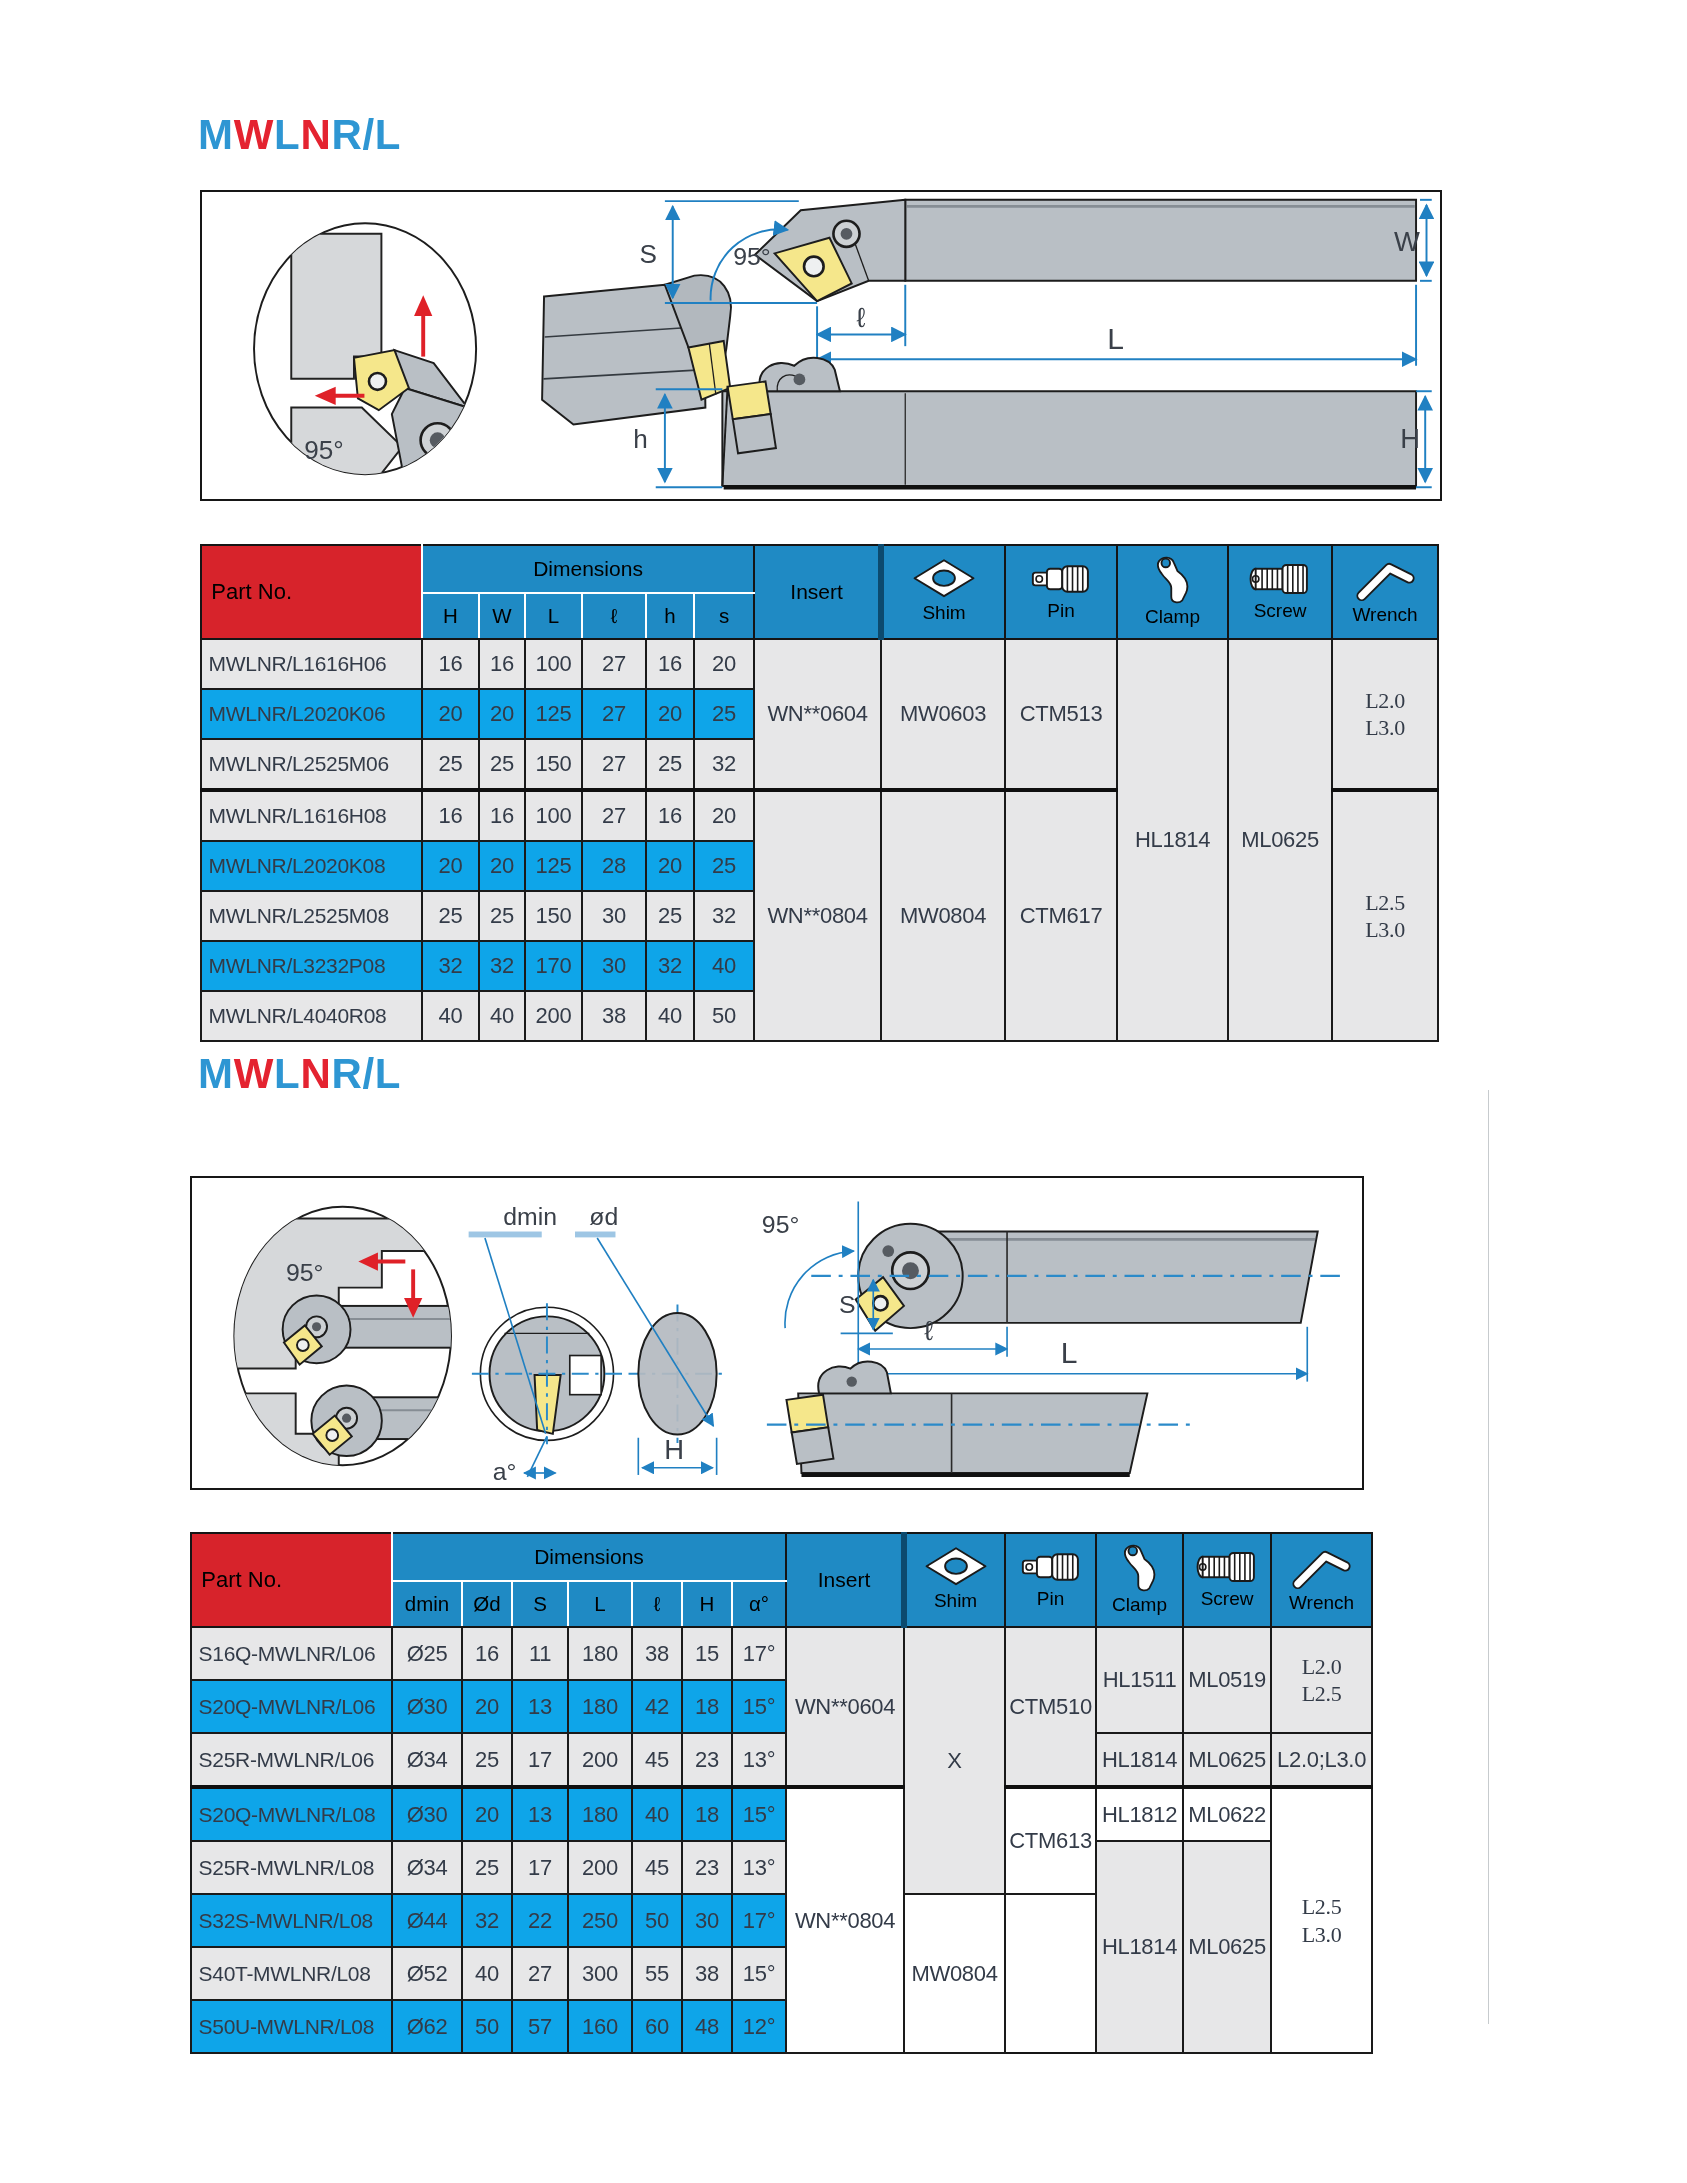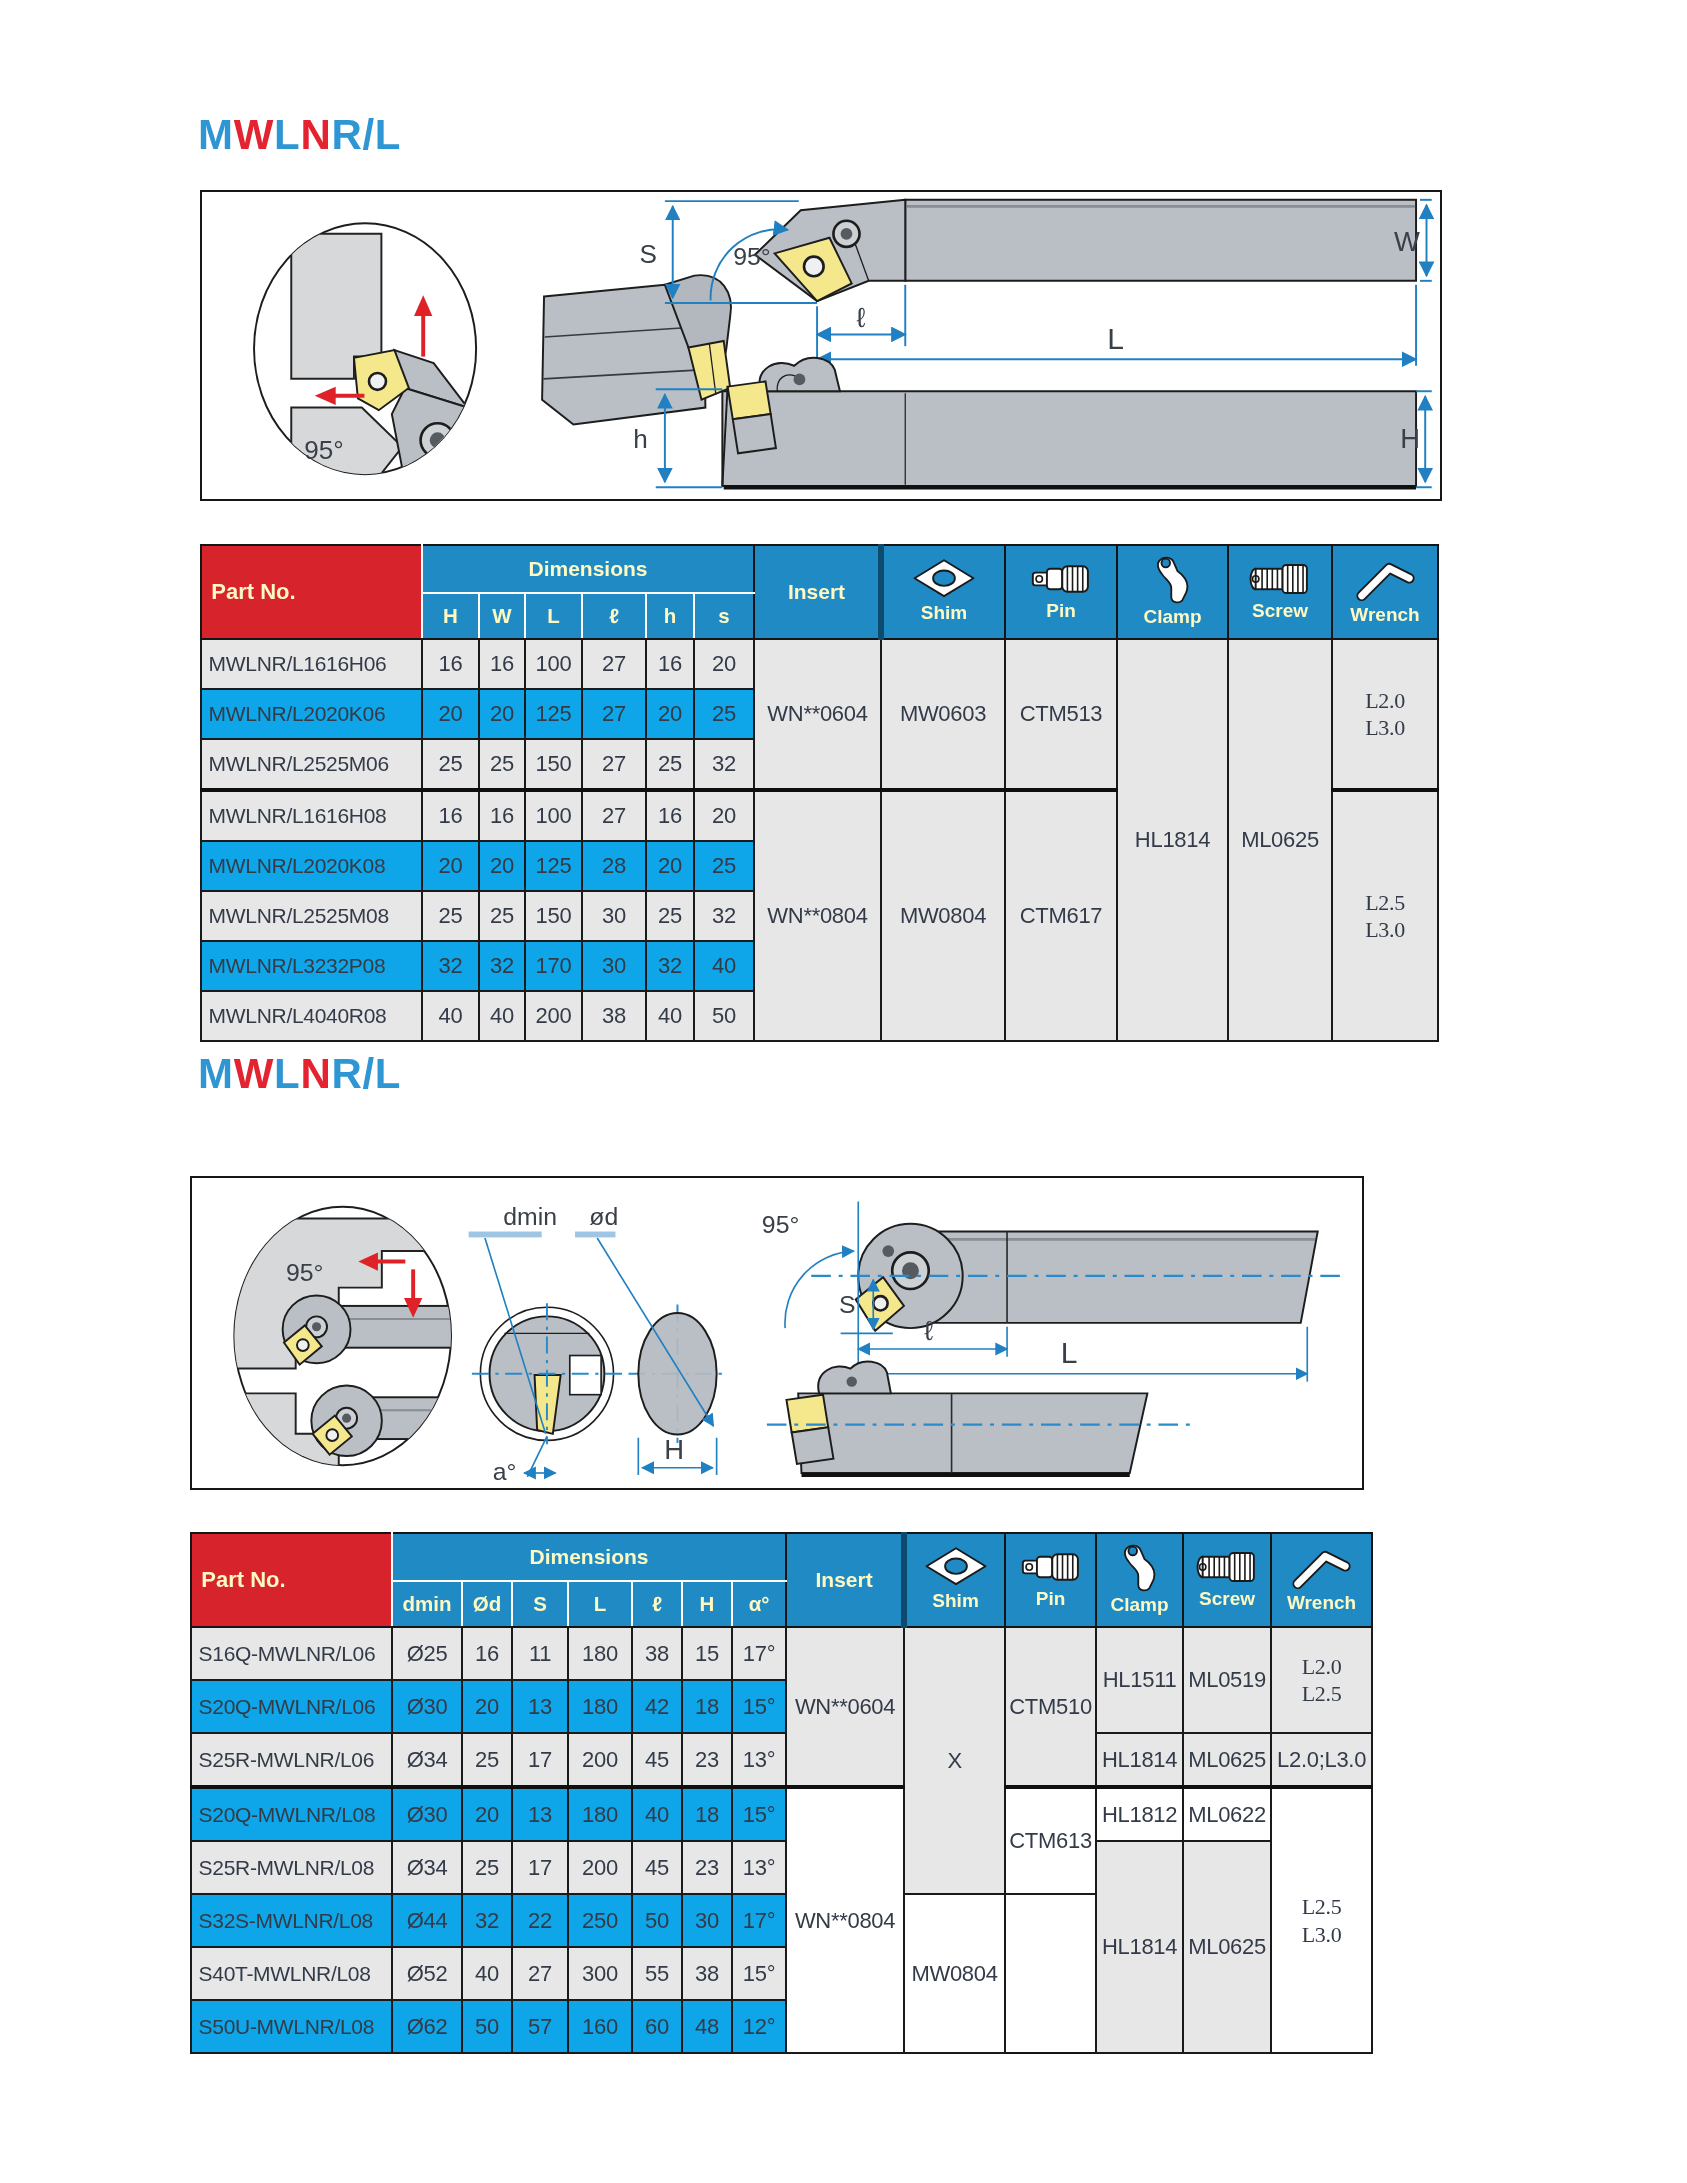--- a/index.html
+++ b/index.html
@@ -1,29 +1,29 @@
 <!DOCTYPE html>
 <html style="font-size:10.6px"><head>
 <meta charset="utf-8">
 <style>
   html,body{margin:0;padding:0;background:#fff;}
   .page{position:relative;width:1461px;height:2183px;background:#ffffff;
-        font-family:"Liberation Sans",sans-serif;overflow:hidden;}
+        font-family:"Liberation Sans",sans-serif;overflow:hidden;padding-left:28px;}
   .title{position:absolute;font-size:42px;font-weight:800;letter-spacing:0.7px;line-height:1;}
   .title .c-b{color:#2E96D3}
   .title .c-r{color:#E42330}
   .dbox{position:absolute;border:2.6px solid #161616;background:#fff;box-sizing:border-box;}
   .dbox svg{display:block;width:100%;height:100%;}
   svg text{font-family:"Liberation Sans",sans-serif;fill:#3a4049;}
   .stripA{position:absolute;left:1488px;top:1090px;width:2.6px;height:934px;background:#c7cbce;}
   .stripB{position:absolute;left:1491px;top:1090px;width:14.6px;height:934px;background:#f5f6f6;}
 
   table.tb{position:absolute;border-collapse:collapse;table-layout:fixed;
            border:2.6px solid #151515;background:#fff;}
-  .tb th{background:#1F8AC4;color:#fef9c3;font-weight:700;padding:0;}
+  .tb th{background:#1F8AC4;color:#000000;font-weight:400;padding:0;}
   .tb th.hpart{background:#D7232B;text-align:left;font-size:22px;
                border-right:2.6px solid #fff;border-bottom:2px solid #151515;}
   .tb th.hpart span{padding-left:9.3px;margin-top:15px;}
   .tb th.hdims{font-size:21px;border-bottom:2.6px solid #ffffff;border-right:2px solid #151515;height:46px;}
   .tb th.hsub{font-size:20.5px;border-left:2px solid #fff;border-right:2px solid #fff;
               border-bottom:2px solid #151515;height:44px;}
   .tb th.hsub.hsub-last{border-right:2px solid #151515;}
   .tb th.hplain{font-size:21px;border-left:2px solid #151515;border-right:6px solid #0c4a6e;
                 border-bottom:2px solid #151515;}
   .tb th.hicon{font-size:19px;border-left:2px solid #151515;border-right:2px solid #151515;

